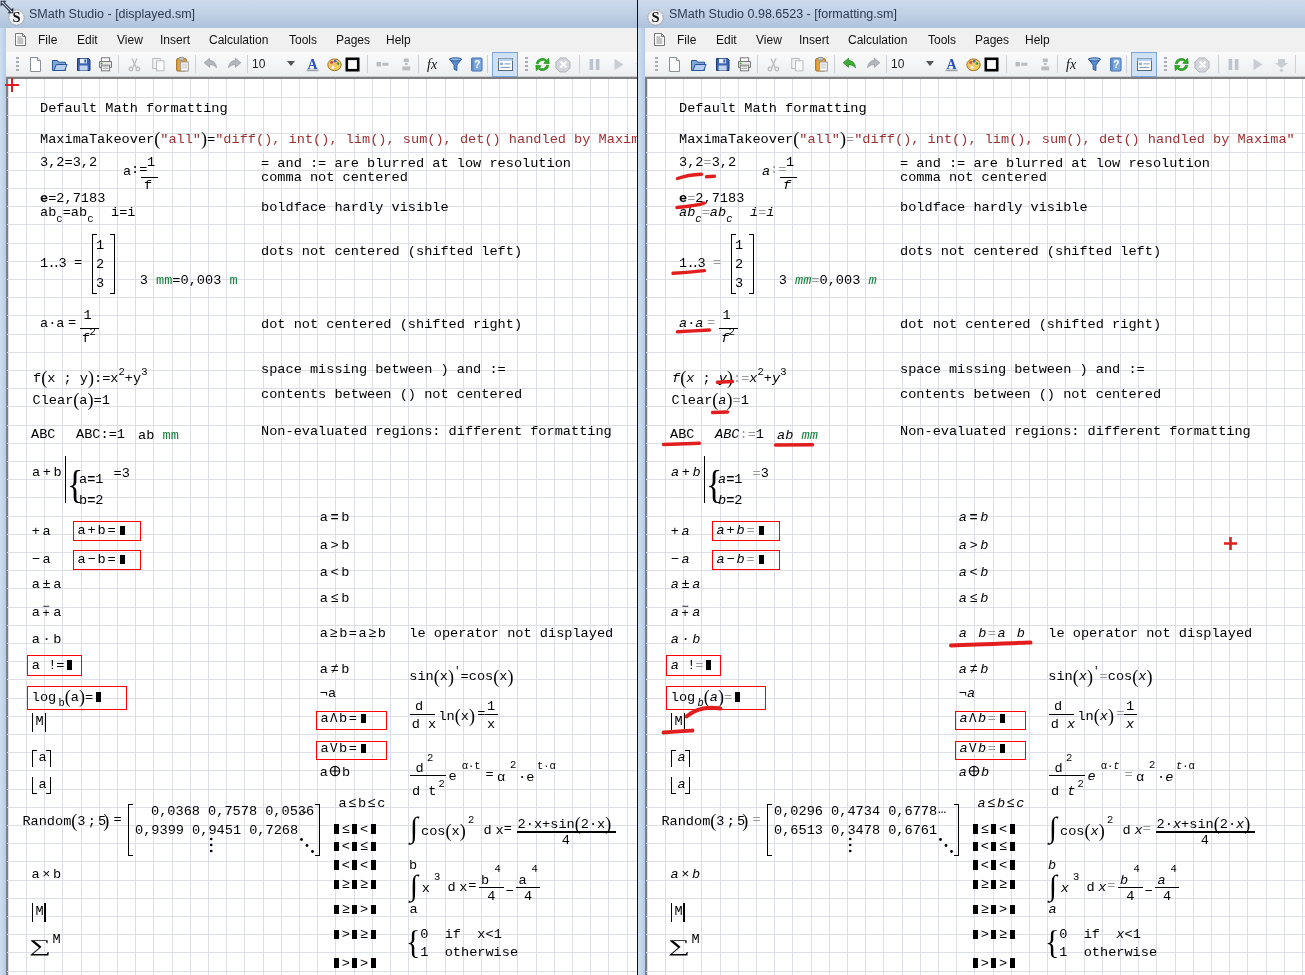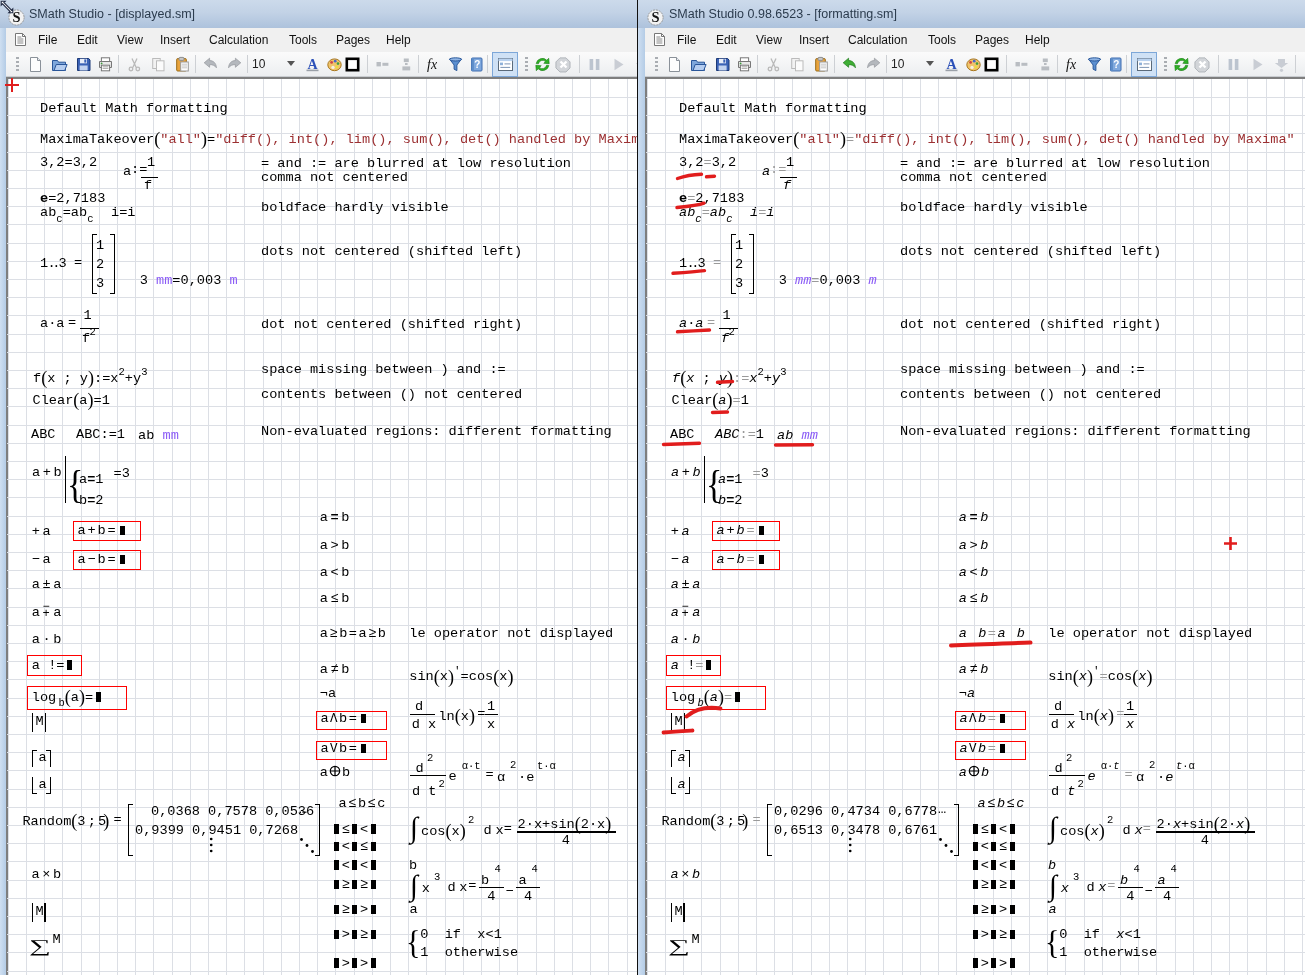--- a/index.html
+++ b/index.html
@@ -25,21 +25,21 @@
 .fsize{position:absolute;left:246px;top:5px;font-size:12px;color:#222}
 .caret{position:absolute;left:281px;top:9px;width:0;height:0;border:4px solid transparent;border-top:5px solid #555}
 .hlbtn{position:absolute;left:486px;top:0;width:26px;height:25px;border:1px solid #7da7d8;background:#cfe1f5;padding:3px 0 0 4px}
 .sheetw{position:absolute;left:0;top:49px;right:0;bottom:0;border-top:2px solid #7e7e7e;border-left:2px solid #7e7e7e;background:#fff}
 .sheet{position:absolute;left:-1px;top:0;width:100%;min-width:658px;height:896px}
 .grid{position:absolute;left:0;top:0}
 .tt{position:absolute;font-family:"Liberation Mono",monospace;font-size:13.6px;line-height:14px;white-space:pre;color:#000}
 .tt.sm{font-size:10.5px;line-height:11px}
 .tt i{font-style:normal}
 .w2 .tt i{font-style:italic}
-.u{color:#8b5cf6;font-style:italic}
+.u{color:#15803d;font-style:italic}
 .s{color:#9c3032}
 .eq{color:#000}
 .w2 .eq{color:#9a9a9a}
 .be{font-weight:bold}
 .sb{font-size:10.5px;vertical-align:-5.5px;letter-spacing:0}
 .pa{font-family:"Liberation Serif",serif;font-size:18px;vertical-align:-2.5px;letter-spacing:-1px;margin-right:1px}
 .pr{font-size:11px;vertical-align:6px}
 .sp{font-size:10.5px;vertical-align:6.5px}
 .lam{font-size:12.5px}
 .wsp{letter-spacing:1.8px}

